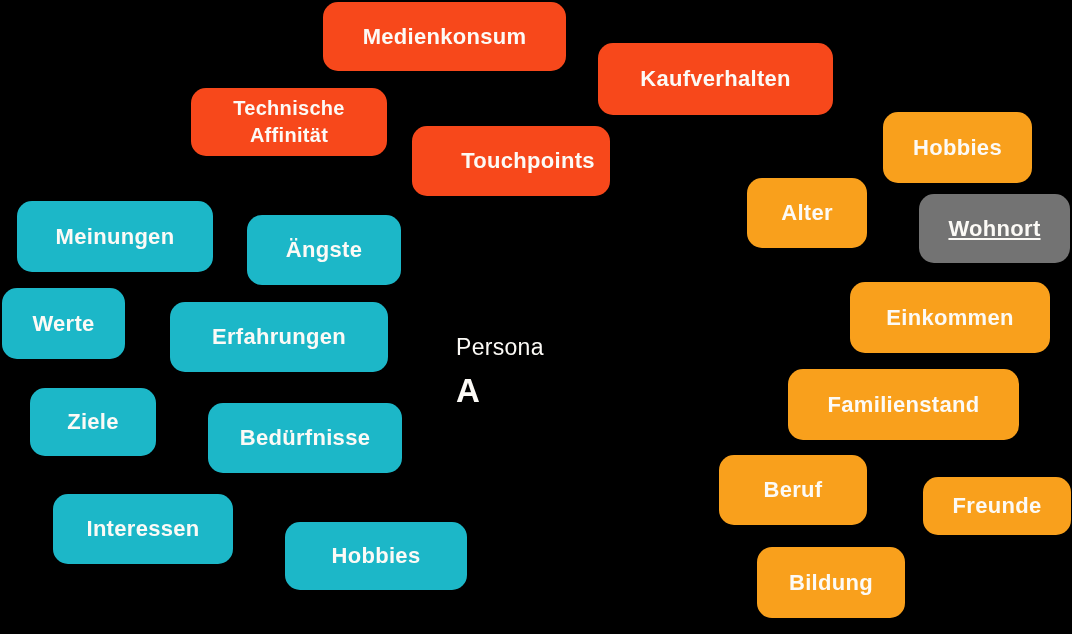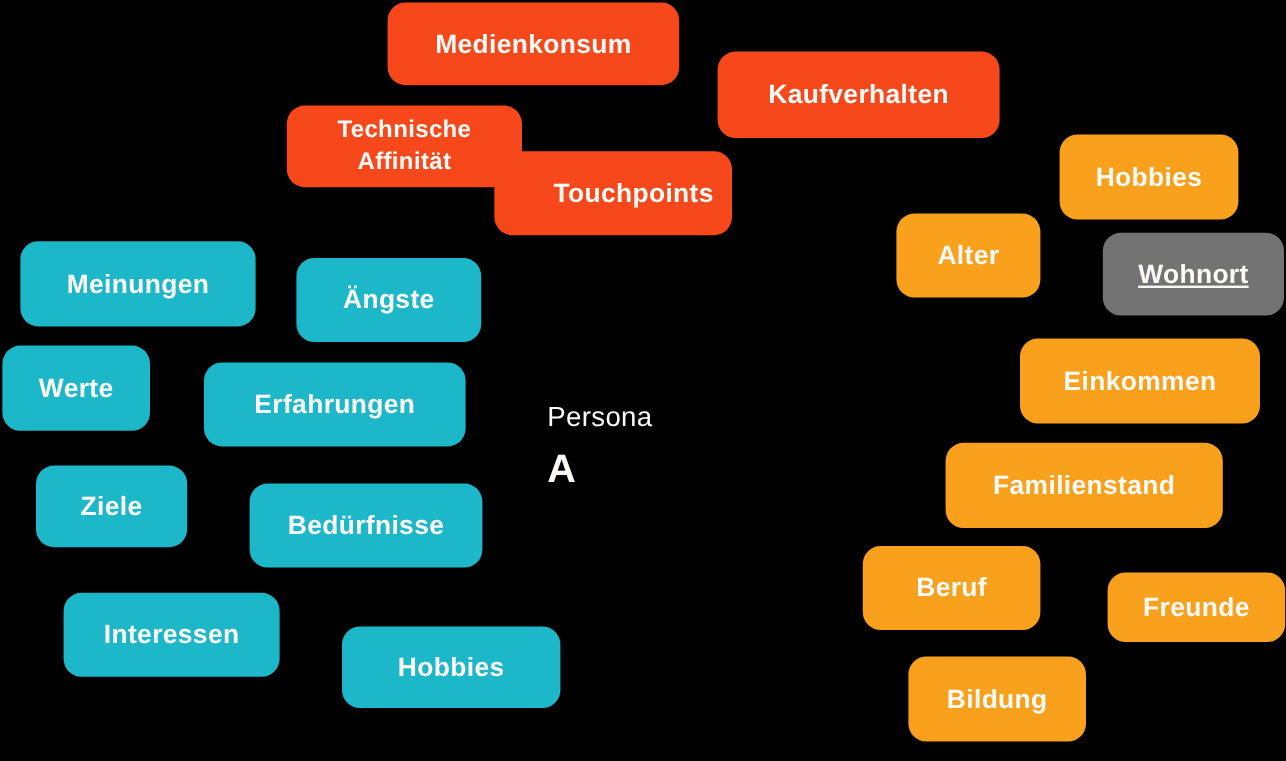--- a/index.html
+++ b/index.html
@@ -27,21 +27,21 @@
     font-size:22px;
     letter-spacing:.3px;
     text-align:center;
     line-height:1.25;
     box-sizing:border-box;
     padding:4px 10px;
   }
   
   .n-r0{left:323px;top:2px;width:243px;height:69px;}
   .n-r1{left:598px;top:43px;width:235px;height:72px;}
-  .n-r2{left:191px;top:88px;width:196px;height:68px;font-size:20px;line-height:1.35;margin-left:48px;}
+  .n-r2{left:191px;top:88px;width:196px;height:68px;font-size:20px;line-height:1.35;}
   .n-r3{left:412px;top:126px;width:198px;height:70px;padding-left:44px;}
   
   .n-t0{left:17px;top:201px;width:196px;height:71px;}
   .n-t1{left:247px;top:215px;width:154px;height:70px;}
   .n-t2{left:2px;top:288px;width:123px;height:71px;}
   .n-t3{left:170px;top:302px;width:218px;height:70px;}
   .n-t4{left:30px;top:388px;width:126px;height:68px;}
   .n-t5{left:208px;top:403px;width:194px;height:70px;}
   .n-t6{left:53px;top:494px;width:180px;height:70px;}
   .n-t7{left:285px;top:522px;width:182px;height:68px;}

